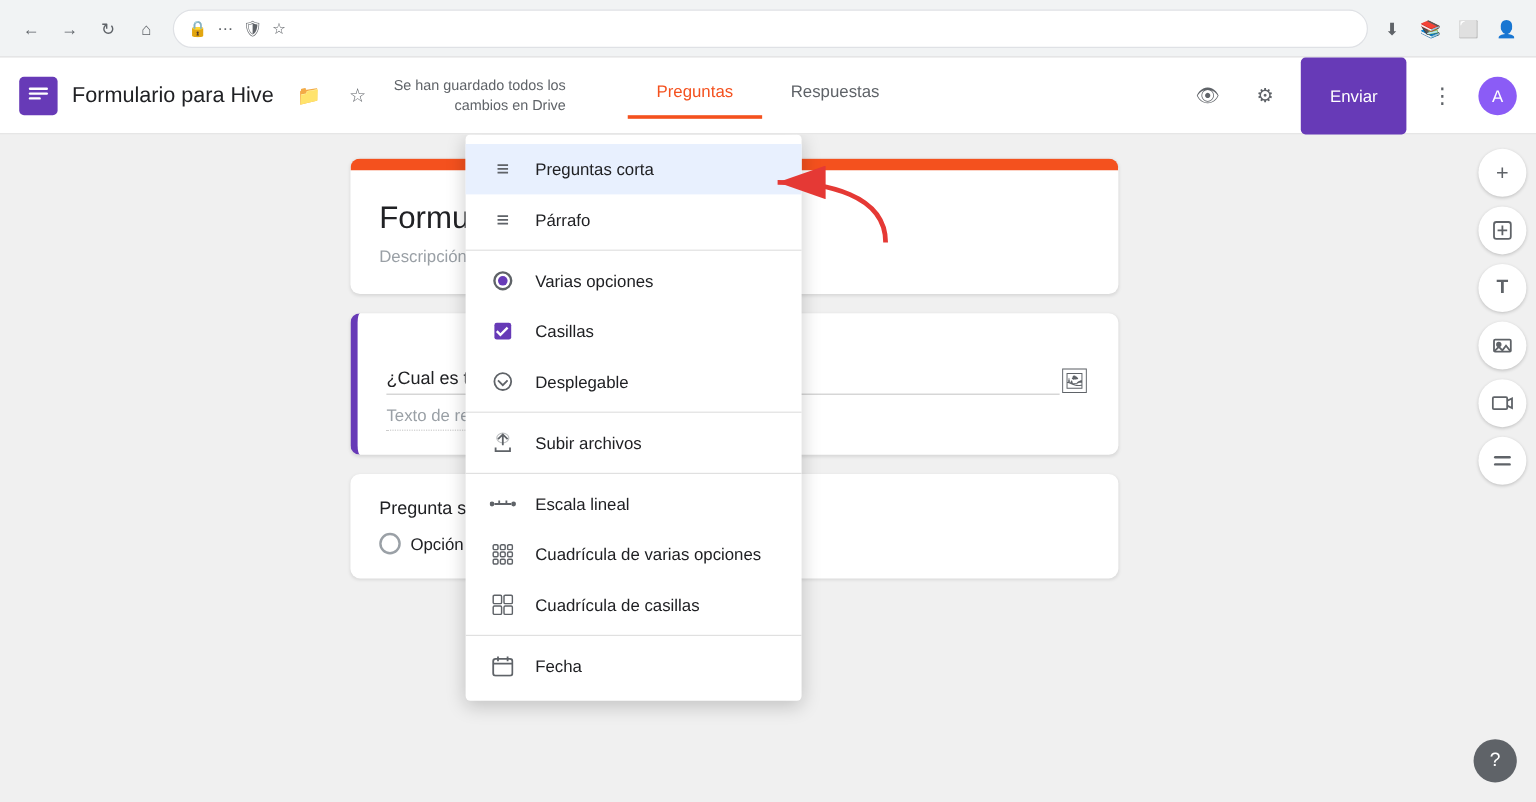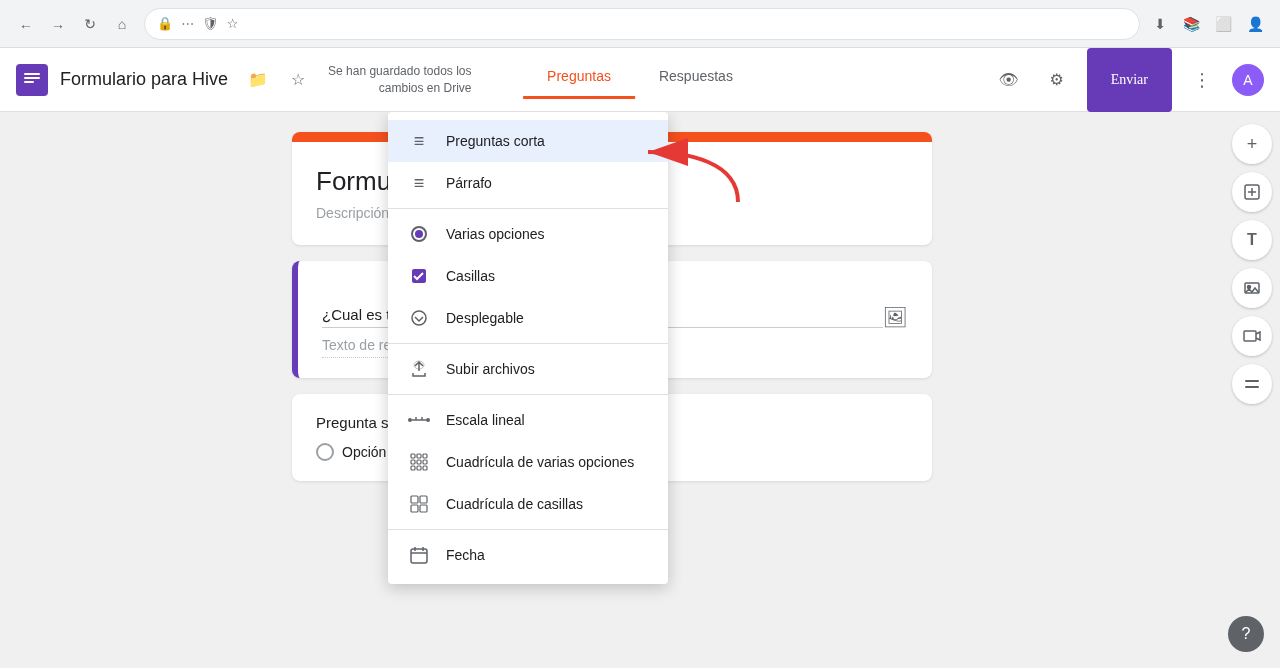--- a/index.html
+++ b/index.html
@@ -48,21 +48,21 @@
     .header-icon-btn { width: 36px; height: 36px; border-radius: 50%; border: none; background: transparent; cursor: pointer; display: flex; align-items: center; justify-content: center; font-size: 16px; color: #5f6368; }
     .save-status { font-size: 12px; color: #5f6368; white-space: pre-line; text-align: right; line-height: 1.4; }
     .header-spacer { flex: 1; }
     .tabs-container { position: absolute; bottom: 12px; left: 50%; transform: translateX(-50%); display: flex; }
     .tab {
       padding: 12px 24px; font-size: 14px; cursor: pointer; color: #5f6368; border-bottom: 3px solid transparent; font-weight: 500;
     }
     .tab.active { color: #f4511e; border-bottom-color: #f4511e; }
     .send-btn {
       background: #673ab7; color: white; border: none; border-radius: 4px;
-      padding: 24px 24px; font-size: 14px; cursor: pointer; font-weight: 500; font-family: Liberation Serif, serif;
+      padding: 24px 24px; font-size: 14px; cursor: pointer; font-weight: 500;
     }
     .more-btn { width: 36px; height: 36px; border-radius: 50%; border: none; background: transparent; cursor: pointer; font-size: 18px; color: #5f6368; }
     .avatar { width: 32px; height: 32px; border-radius: 50%; background: #8b5cf6; display: flex; align-items: center; justify-content: center; color: white; font-size: 14px; cursor: pointer; }
 
     
     .main-content {
       background: #f0f0f0;
       height: calc(668px - 48px - 64px);
       display: flex;
       overflow: hidden;

